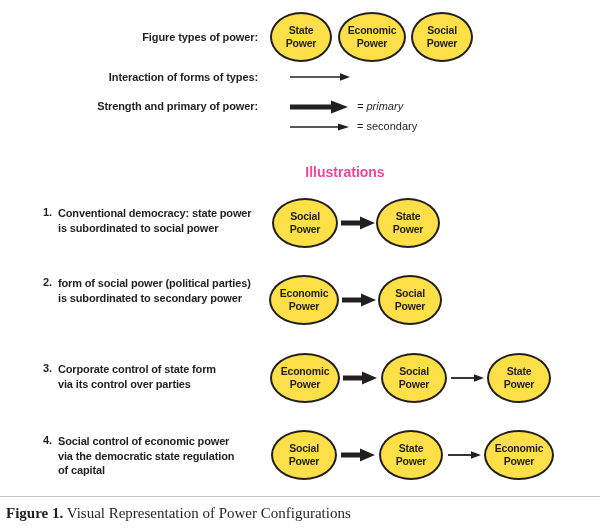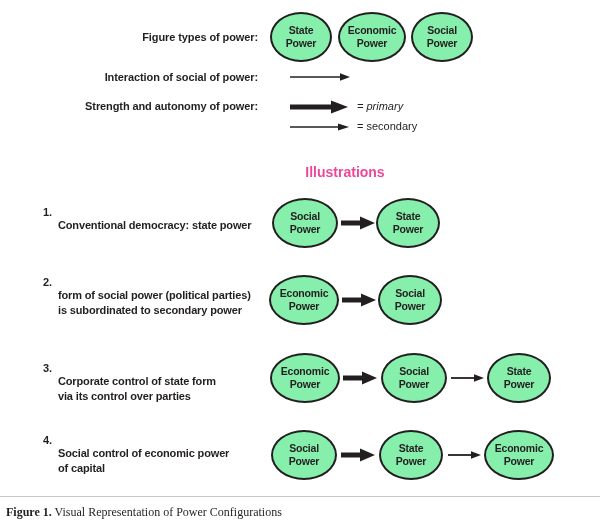--- a/index.html
+++ b/index.html
@@ -31,21 +31,21 @@
   
   .oval {
     position: absolute;
     border: 2px solid #231f20;
     border-radius: 50%;
     display: flex;
     flex-direction: column;
     align-items: center;
     justify-content: center;
     box-sizing: border-box;
-    background: #86efac;
+    background: #fde047;
   }
   .oval span {
     font-size: 10.5px;
     font-weight: bold;
     line-height: 13px;
     text-align: center;
     letter-spacing: -0.2px;
     color: #231f20;
     display: block;
   }
@@ -65,37 +65,36 @@
     font-weight: bold;
     color: #231f20;
   }
   .item-text {
     position: absolute;
     font-size: 11px;
     font-weight: bold;
     line-height: 14.5px;
     color: #231f20;
     letter-spacing: -0.15px;
-    margin-top: 12px;
   }
 
   
   .eq-text {
     position: absolute;
     font-size: 11px;
     font-weight: normal;
     color: #231f20;
     white-space: nowrap;
   }
 
   
   .caption {
     position: absolute;
     font-family: "Liberation Serif", serif;
-    font-size: 12px;
+    font-size: 15px;
     color: #231f20;
     white-space: nowrap;
   }
   .caption b { font-weight: bold; }
 
   .rule {
     position: absolute;
     background: #c9c9c9;
     height: 1px;
   }
@@ -113,46 +112,47 @@
 </div>
 <div class="oval" style="left:338px; top:12px; width:68px; height:50px;">
   <span>Economic</span>
   <span>Power</span>
 </div>
 <div class="oval" style="left:411px; top:12px; width:62px; height:50px;">
   <span>Social</span>
   <span>Power</span>
 </div>
 
-<div class="legend-label abs" style="left:0; top:71px; width:258px;">Interaction of social of power:</div>
+<div class="legend-label abs" style="left:0; top:71px; width:258px;">Interaction of forms of types:</div>
 
 <svg class="abs" style="left:290px; top:70px;" width="62" height="14" viewBox="0 0 62 14">
   <line x1="0" y1="7" x2="52" y2="7" stroke="#231f20" stroke-width="1.6"></line>
   <polygon points="50,3.2 60,7 50,10.8" fill="#231f20"></polygon>
 </svg>
 
-<div class="legend-label abs" style="left:0; top:100px; width:258px;">Strength and autonomy of power:</div>
+<div class="legend-label abs" style="left:0; top:100px; width:258px;">Strength and primary of power:</div>
 
 <svg class="abs" style="left:290px; top:99px;" width="62" height="16" viewBox="0 0 62 16">
   <line x1="0" y1="8" x2="44" y2="8" stroke="#231f20" stroke-width="5"></line>
   <polygon points="41,1.5 58,8 41,14.5" fill="#231f20"></polygon>
 </svg>
 <div class="eq-text" style="left:357px; top:100px;font-style:italic;">= primary</div>
 
 <svg class="abs" style="left:290px; top:120px;" width="62" height="14" viewBox="0 0 62 14">
   <line x1="0" y1="7" x2="51" y2="7" stroke="#231f20" stroke-width="1.6"></line>
   <polygon points="48,3.4 59,7 48,10.6" fill="#231f20"></polygon>
 </svg>
 <div class="eq-text" style="left:357px; top:120px;">= secondary</div>
 
 <div class="illustrations-heading abs" style="left:265px; top:164px; width:160px;">Illustrations</div>
 
 <div class="item-num" style="left:43px; top:206px;">1.</div>
 <div class="item-text" style="left:58px; top:206px; width:205px;">
   <div>Conventional democracy: state power</div>
+  <div>is subordinated to social power</div>
 </div>
 
 <div class="oval" style="left:272px; top:198px; width:66px; height:50px;">
   <span>Social</span>
   <span>Power</span>
 </div>
 <svg class="abs" style="left:341px; top:215px;" width="36" height="16" viewBox="0 0 36 16">
   <line x1="0" y1="8" x2="22" y2="8" stroke="#231f20" stroke-width="5"></line>
   <polygon points="19,1.5 34,8 19,14.5" fill="#231f20"></polygon>
 </svg>
@@ -203,20 +203,21 @@
   <polygon points="23,3.2 33,7 23,10.8" fill="#231f20"></polygon>
 </svg>
 <div class="oval" style="left:487px; top:353px; width:64px; height:50px;">
   <span>State</span>
   <span>Power</span>
 </div>
 
 <div class="item-num" style="left:43px; top:434px;">4.</div>
 <div class="item-text" style="left:58px; top:434px; width:212px;">
   <div>Social control of economic power</div>
+  <div>via the democratic state regulation</div>
   <div>of capital</div>
 </div>
 
 <div class="oval" style="left:271px; top:430px; width:66px; height:50px;">
   <span>Social</span>
   <span>Power</span>
 </div>
 <svg class="abs" style="left:341px; top:447px;" width="36" height="16" viewBox="0 0 36 16">
   <line x1="0" y1="8" x2="22" y2="8" stroke="#231f20" stroke-width="5"></line>
   <polygon points="19,1.5 34,8 19,14.5" fill="#231f20"></polygon>

